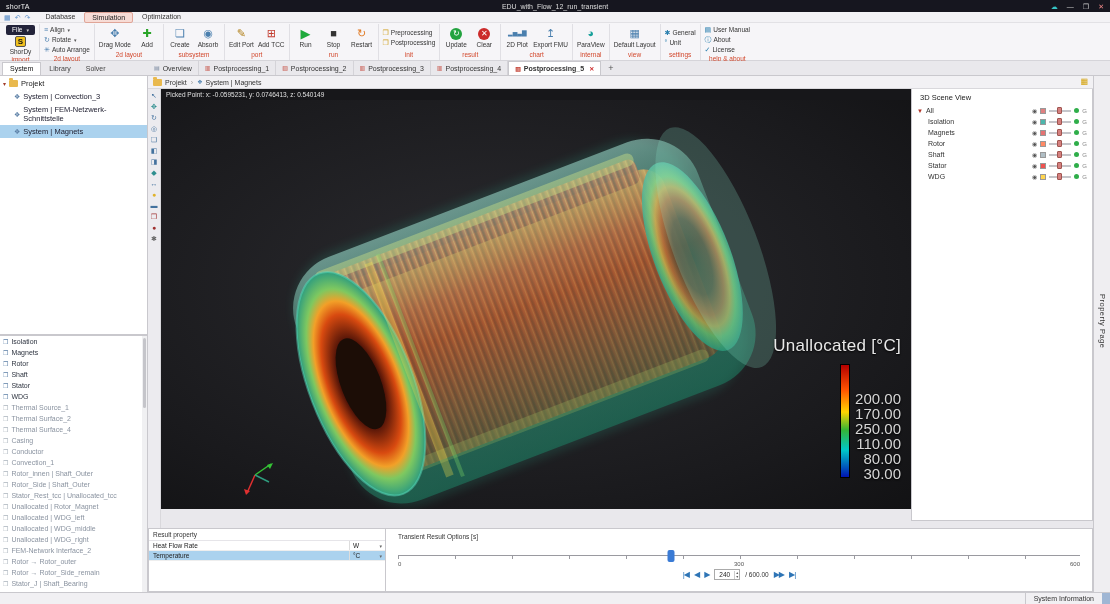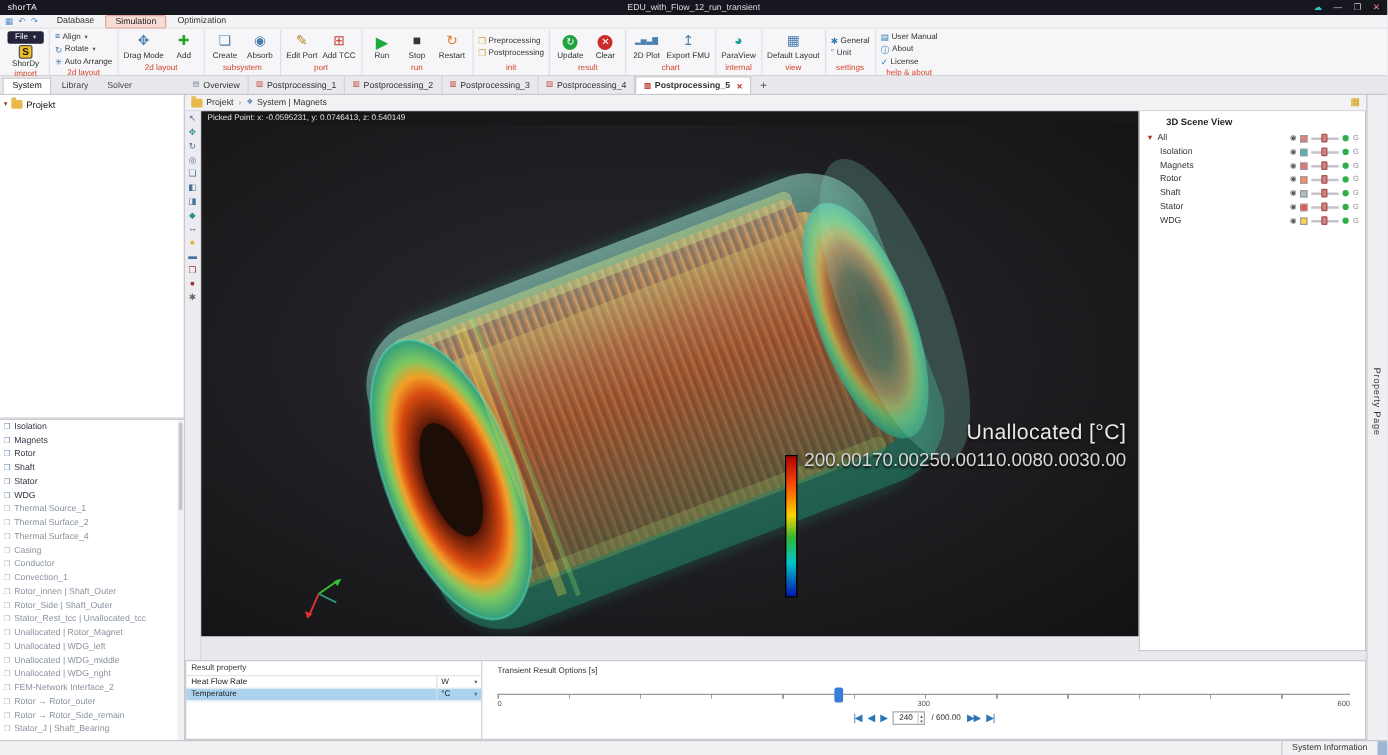--- a/index.html
+++ b/index.html
@@ -94,26 +94,26 @@
   .viewport{position:absolute;left:161px;top:89px;width:750px;height:439px}
   .picked{background:#17171a;color:#e0e0e0;font-size:6.5px;display:flex;align-items:center;padding:0 5px;height:11px}
   .canvas{position:relative;height:409px;background:radial-gradient(ellipse at 45% 45%, #2b2b2f 0%, #1a1a1d 70%, #121214 100%);overflow:hidden}
   .scale-strip{height:19px;background:#d6d5d9;display:flex;align-items:center;justify-content:space-between;padding:0 9px;font-size:9px;font-weight:bold;color:#111}
   .motor{position:absolute;left:0;top:0}
   .triad{position:absolute;left:72px;bottom:10px}
   .legend{position:absolute;right:10px;top:236px;text-align:right}
   .legend-title{font-size:17px;color:#e8e8e8;text-shadow:0 1px 2px #000;letter-spacing:.3px}
   .legend-body{display:flex;justify-content:flex-end;gap:5px;margin-top:5px}
   .colorbar{width:10px;height:114px;margin-top:3px;background:linear-gradient(to bottom,#b40000 0%,#ff5200 22%,#ffd400 42%,#35b535 58%,#00c8c8 76%,#0014b4 100%);border:1px solid #000}
-  .lticks{display:flex;justify-content:flex-end;height:120px}
+  .lticks{display:flex;flex-direction:column;justify-content:flex-end;height:120px}
   .ltick{font-size:15px;line-height:1;color:#d6d6d6;text-shadow:0 1px 2px #000}
 
   
   .scene-panel{position:absolute;left:911px;top:89px;width:182px;height:432px;background:#fff;border:1px solid #c9c8cd;border-top:none;overflow:hidden}
-  .scene-title{font-size:7.5px;font-weight:bold;color:#222;padding:4px 21px 3px}
+  .scene-title{font-size:7.5px;font-weight:normal;color:#222;padding:4px 8px 3px}
   .srow{display:flex;align-items:center;font-size:7px;height:11px;padding-left:16px;color:#333}
   .srow.root{padding-left:5px}
   .sx-arrow{color:#b03326;font-size:6px;margin-right:3px;line-height:1}
   .sr-controls{margin-left:auto;display:flex;align-items:center;gap:3px;margin-right:5px}
   .eye{font-size:6px;color:#555;line-height:1}
   .swatch{width:6px;height:6px;background:var(--c,#e08080);border:1px solid #999;display:inline-block}
   .mini-slider{width:22px;height:2px;background:#c5c5ca;position:relative;display:inline-block}
   .ms-handle{position:absolute;left:8px;top:-2.5px;width:5px;height:7px;background:#d4807f;border:1px solid #a05550;border-radius:1px}
   .gdot{width:5px;height:5px;border-radius:50%;background:#2fae4a;display:inline-block}
   .glabel{font-size:6px;color:#888}
@@ -414,20 +414,34 @@
     </div>
   <div class="plus-tab" data-name="new-tab-button">+</div>
 </div>
 
 <div class="tree-panel" data-name="project-tree-panel">
   <div class="tree-root" data-name="project-tree-root">
     <span class="tw-arrow" data-name="tree-expand-icon">▾</span>
     <span class="folder-ic" data-name="folder-icon"></span>
     <span>Projekt</span>
   </div>
+  <div data-repeat="project_tree.items">
+      <div class="tree-item" data-name="tree-item-convection-3">
+      <span class="tic" data-name="component-icon">❖</span>
+      <span>System | Convection_3</span>
+    </div>
+      <div class="tree-item" data-name="tree-item-fem-netzwerk">
+      <span class="tic" data-name="component-icon">❖</span>
+      <span>System | FEM-Netzwerk-Schnittstelle</span>
+    </div>
+      <div class="tree-item selected" data-name="tree-item-magnets">
+      <span class="tic" data-name="component-icon">❖</span>
+      <span>System | Magnets</span>
+    </div>
+    </div>
 </div>
 
 <div class="list-panel" data-name="component-list-panel">
   <div data-repeat="component_list.items">
       <div class="li" data-name="list-item">
       <span class="lic" data-name="component-icon">❒</span>
       <span>Isolation</span>
     </div>
       <div class="li" data-name="list-item">
       <span class="lic" data-name="component-icon">❒</span>

